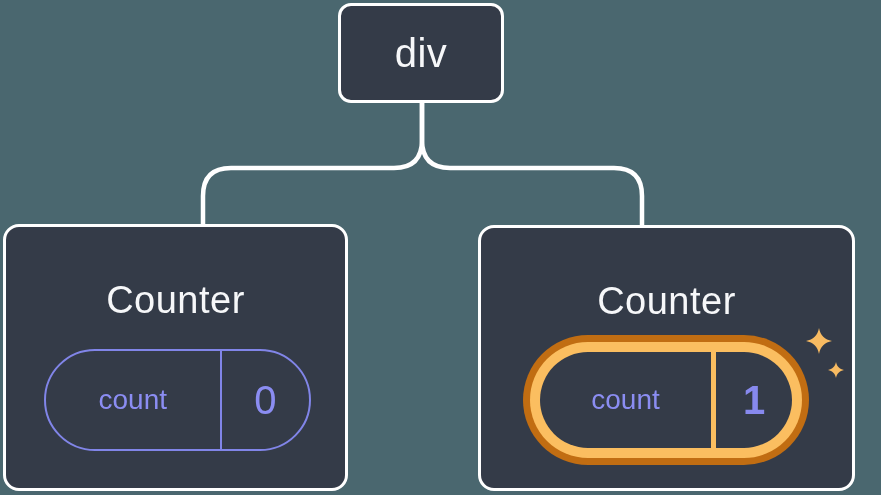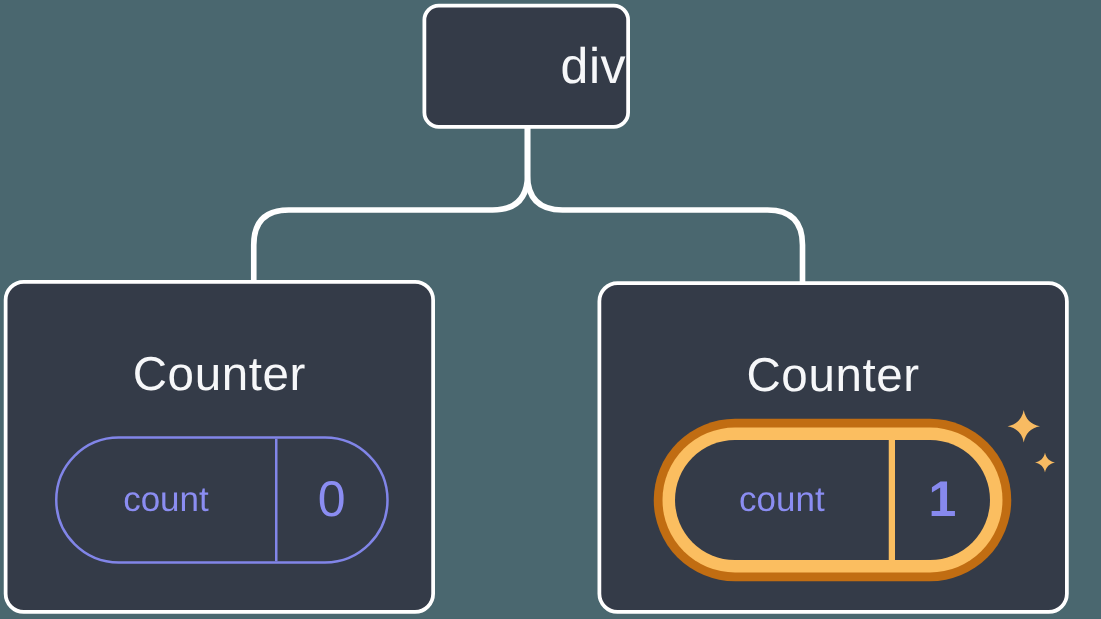--- a/index.html
+++ b/index.html
@@ -28,21 +28,21 @@
     box-sizing: border-box;
   }
   .root-node {
     left: 338px;
     top: 3px;
     width: 166px;
     height: 100px;
     border-radius: 13px;
     display: flex;
     align-items: center;
-    justify-content: flex-end;
+    justify-content: center;
   }
   .root-label {
     color: #f6f7f9;
     font-size: 40px;
     font-weight: 500;
     letter-spacing: 0.5px;
   }
   .counter-card {
     border-radius: 16px;
     text-decoration: underline;

